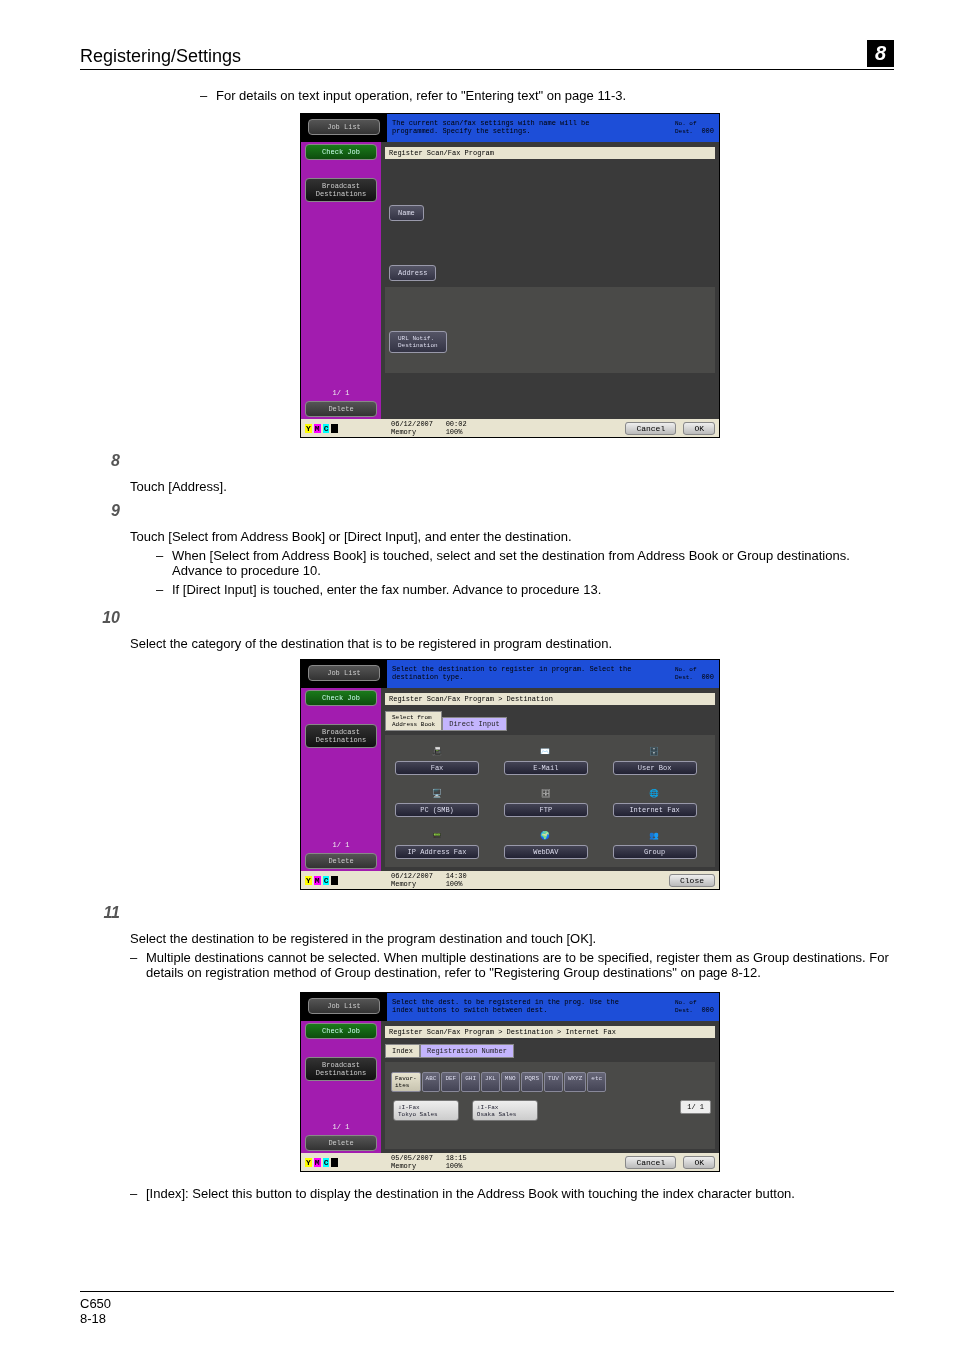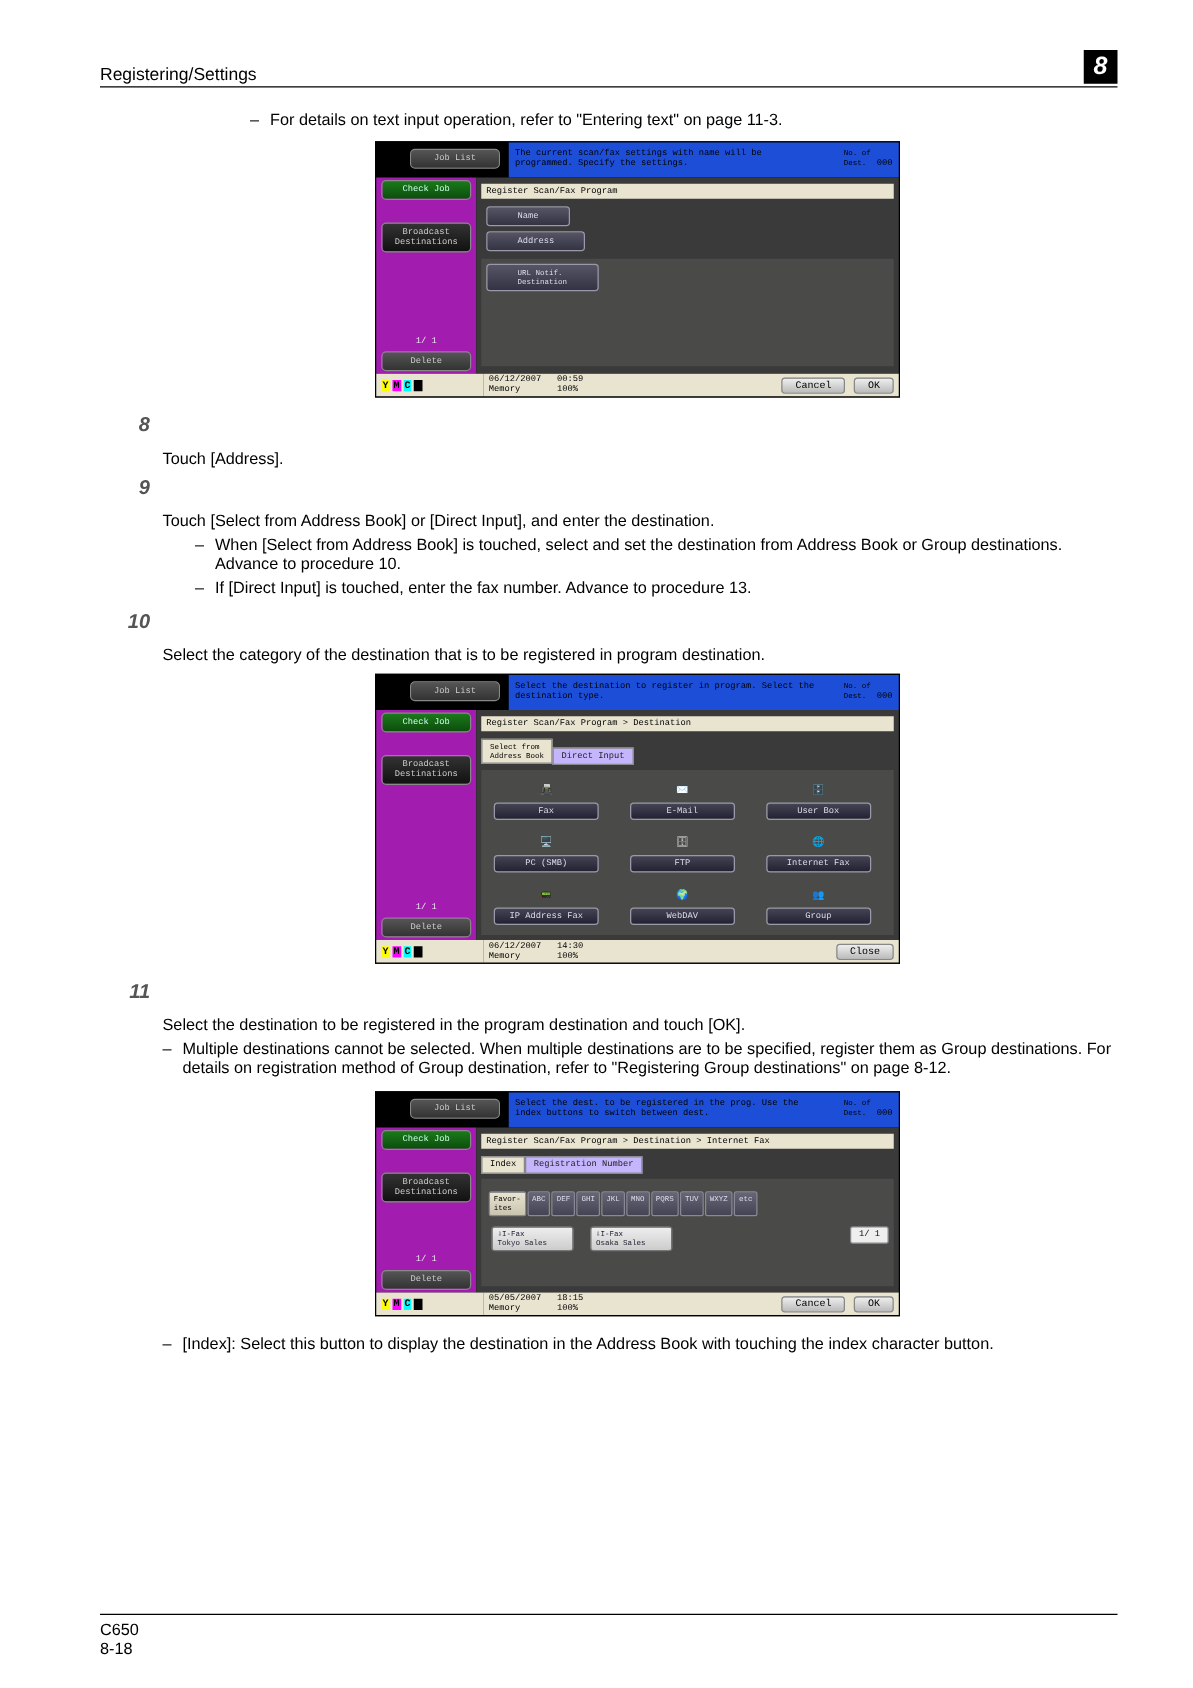--- a/index.html
+++ b/index.html
@@ -19,21 +19,21 @@
   }
   .header-row {
     display: flex;
     justify-content: space-between;
     align-items: flex-end;
     border-bottom: 1px solid #000;
     padding-bottom: 2px;
     margin-bottom: 18px;
   }
   .header-left {
-    font-size: 14px;
+    font-size: 18px;
     color: #000;
   }
   .chapter-badge {
     background: #000;
     color: #fff;
     font-weight: bold;
     font-size: 20px;
     padding: 2px 8px;
     font-style: italic;
   }
@@ -72,21 +72,20 @@
     border: 1px solid #000;
     background: #000;
     font-family: "Courier New", monospace;
     font-size: 8px;
     color: #ddd;
   }
   .ss-top {
     display: flex;
     background: #000;
     height: 28px;
-    padding-left: 20px;
   }
   .ss-side {
     width: 80px;
     background: #a21caf;
     display: flex;
     flex-direction: column;
   }
   .ss-btn {
     background: linear-gradient(#555,#333);
     border: 1px solid #888;
@@ -209,21 +208,22 @@
     align-items:flex-start;
     gap: 4px;
     margin: 6px 4px;
   }
   .ss-name-btns > div {
     background: linear-gradient(#556,#334);
     border: 1px solid #99a;
     border-radius: 3px;
     color: #dde;
     font-size: 7px;
-    padding: 3px 24px;
+    padding: 3px 8px;
+    margin-top: 40px;
   }
   .ss-page-ind {
     color:#eee;
     font-size:7px;
     text-align:center;
     margin: 40px 0 2px 0;
   }
   .ss-darkarea {
     background:#4a4a48;
     height: 86px;
@@ -324,21 +324,21 @@
       </div>
     </div>
     <div class="ss-footer">
       <div class="ss-footer-left ymck">
           <span class="y">Y</span>
           <span class="m">M</span>
           <span class="c">C</span>
           <span class="k">K</span>
         </div>
       <div class="ss-footer-right">
-        <span><span>06/12/2007</span>&nbsp;&nbsp;&nbsp;<span>00:59</span><br><span>Memory</span>&nbsp;&nbsp;&nbsp;&nbsp;&nbsp;&nbsp;&nbsp;<span>100%</span></span>
+        <span><span>06/12/2007</span>&nbsp;&nbsp;&nbsp;<span>00:02</span><br><span>Memory</span>&nbsp;&nbsp;&nbsp;&nbsp;&nbsp;&nbsp;&nbsp;<span>100%</span></span>
         <span>
           <span class="ss-foot-btn">Cancel</span>
           <span class="ss-foot-btn">OK</span>
         </span>
       </div>
     </div>
   </div>
 
   <div class="step-row">
     <div class="step-num">8</div>

